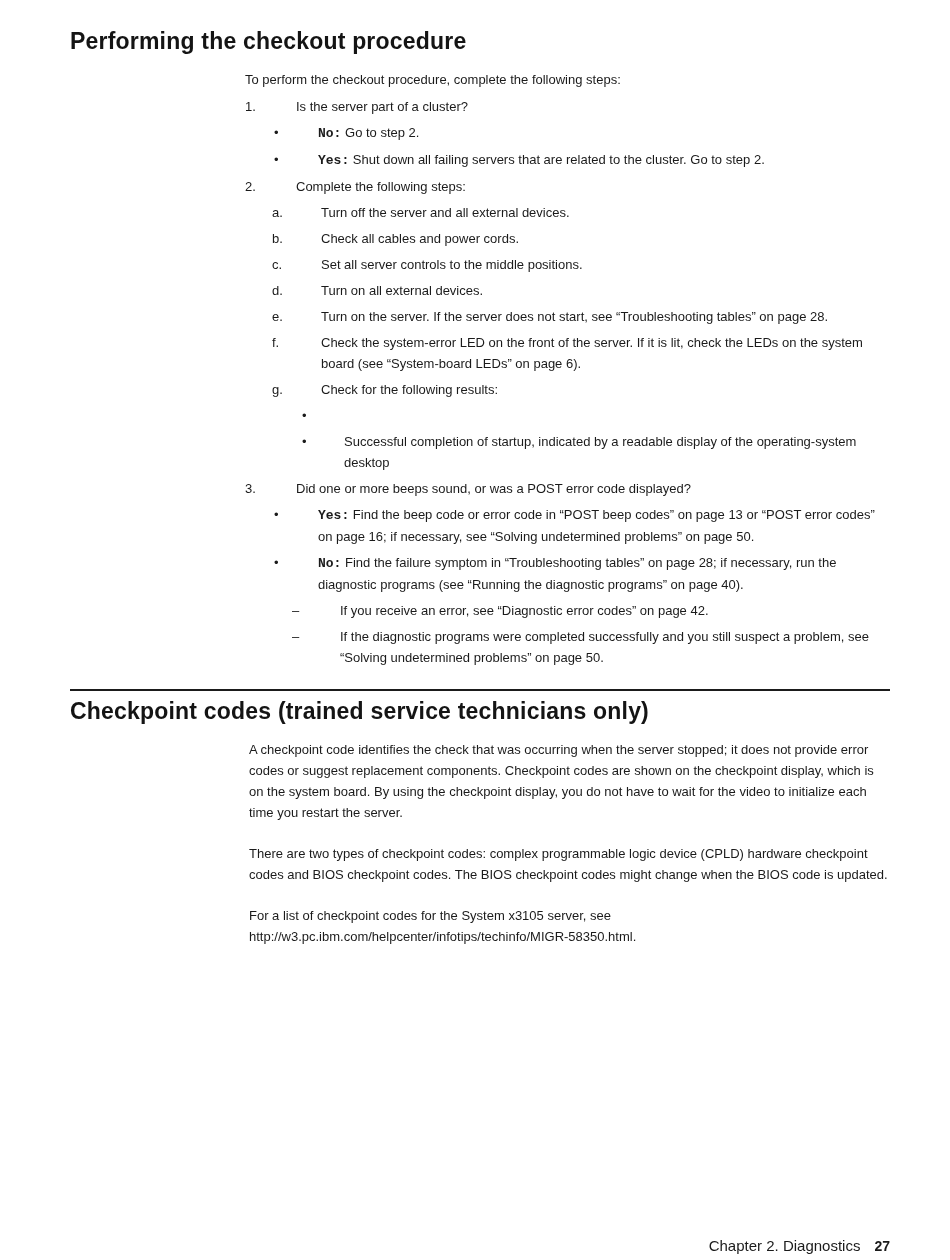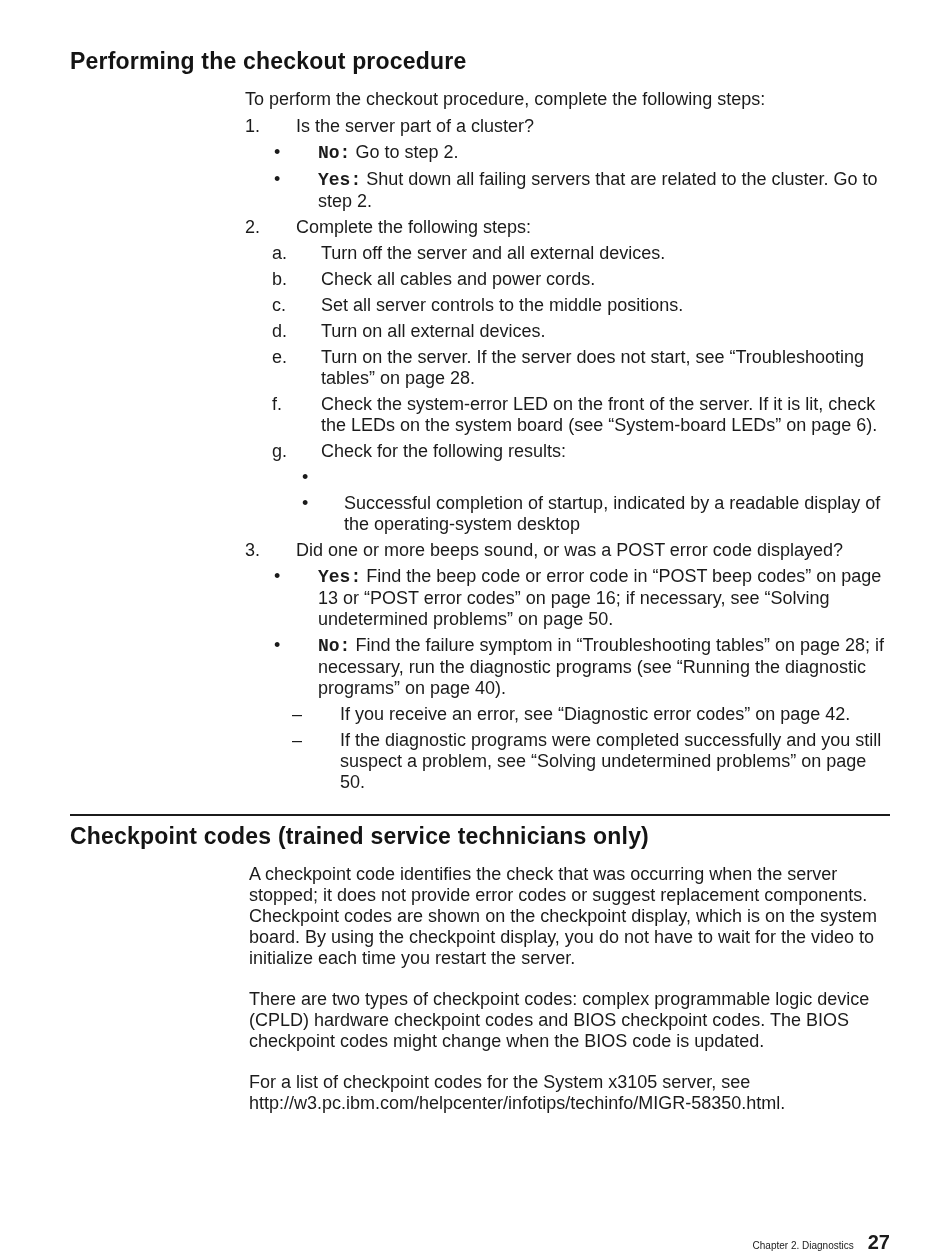--- a/index.html
+++ b/index.html
@@ -8,33 +8,33 @@
     background: #ffffff;
   }
   .page {
     position: relative;
     width: 950px;
     height: 1260px;
     box-sizing: border-box;
     background: #ffffff;
     color: #1b1b1b;
     font-family: "Liberation Sans", "DejaVu Sans", sans-serif;
-    padding: 48px 60px 0 70px;
+    padding: 28px 60px 0 70px;
     overflow: hidden;
   }
   .h1 {
     font-size: 23px;
     font-weight: bold;
     letter-spacing: 0.2px;
     margin: 0 0 14px 0;
     color: #141414;
   }
   .body {
     margin-left: 175px;
-    font-size: 18px;
+    font-size: 13px;
     line-height: 21px;
   }
   .intro { margin: 0 0 6px 0; }
   .li { display: flex; margin: 0 0 5px 0; }
   .mk { flex: 0 0 auto; }
   .tx { flex: 1 1 auto; margin-left: 24px; }
   .n  { width: 27px; }           
   .bm { width: 20px; }           
   .al { width: 25px; }           
   .b2 { width: 18px; }           
@@ -50,22 +50,22 @@
   }
   .para { margin: 0 0 20px 4px; }
   .footer {
     position: absolute;
     right: 60px;
     bottom: 6px;
     display: flex;
     align-items: baseline;
     gap: 14px;
   }
-  .chap { font-size: 10px; }
-  .pgnum { font-size: 20px; font-weight: bold; }
+  .chap { font-size: 15px; }
+  .pgnum { font-size: 14px; font-weight: bold; }
 </style>
 </head>
 <body>
 
 <div class="page">
 
   <section>
     <h1 class="h1">Performing the checkout procedure</h1>
     <div class="body">
       <p class="intro">To perform the checkout procedure, complete the following steps:</p>

